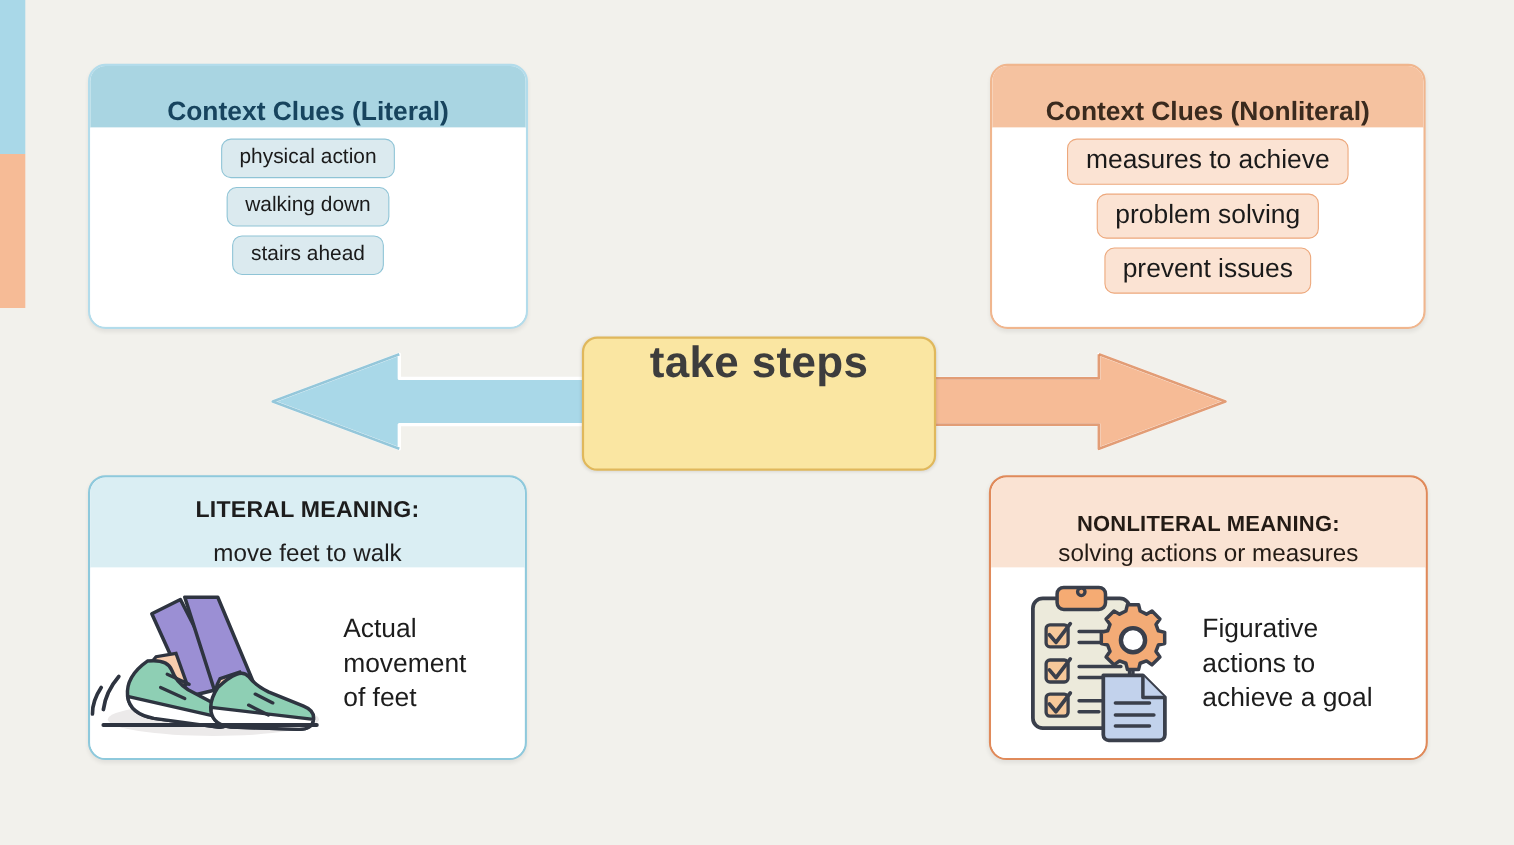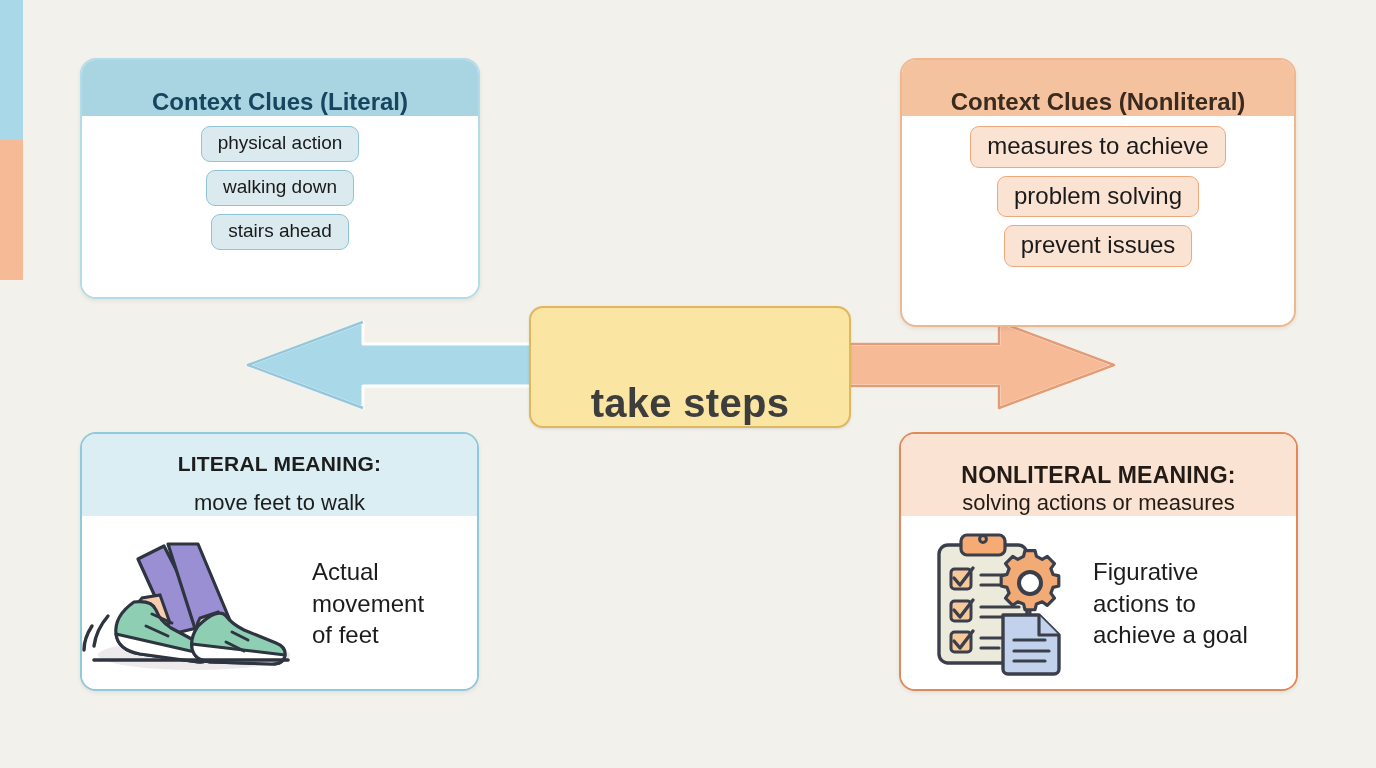--- a/index.html
+++ b/index.html
@@ -74,21 +74,21 @@
     color: #1a1a1a;
     font-size: 19px;
     padding: 5px 16px 7px 16px;
     line-height: 1.15;
     white-space: nowrap;
   }
 
   
   #clues-nonliteral {
     left: 900px; top: 58px;
-    width: 396px; height: 269px;
+    width: 396px; height: 241px;
     border: 2px solid #f0b68e;
     box-shadow: 0 2px 4px rgba(0,0,0,0.07);
   }
   #clues-nonliteral .card-header {
     height: 56px;
     background: #f5c2a0;
     color: #3a2a1e;
     font-size: 24px;
     font-weight: bold;
   }
@@ -141,21 +141,21 @@
     border: 2px solid #e08a5a;
     box-shadow: 0 2px 4px rgba(0,0,0,0.07);
   }
   #nonliteral-meaning .card-header {
     height: 82px;
     background: #fae3d3;
     color: #231b15;
     gap: 1px;
   }
   #nonliteral-meaning .meaning-title {
-    font-size: 23px; font-weight: bold; letter-spacing: 0.2px;
+    font-size: 20px; font-weight: bold; letter-spacing: 0.2px;
   }
   #nonliteral-meaning .meaning-sub { font-size: 22px; }
   #nonliteral-meaning .card-body {
     height: 175px;
     display: flex;
     align-items: center;
   }
 
   .illo {
     flex: 0 0 auto;
@@ -169,21 +169,21 @@
 
   
   #take-steps-pill {
     position: absolute;
     left: 529px; top: 306px;
     width: 318px; height: 118px;
     background: #fae6a2;
     border: 2px solid #e0b85c;
     border-radius: 14px;
     display: flex;
-    align-items: flex-end;
+    align-items: flex-start;
     justify-content: center;
     color: #3d3d3d;
     font-size: 40px;
     font-weight: bold;
     letter-spacing: 0.3px;
     z-index: 12;
     box-shadow: 0 1px 3px rgba(0,0,0,0.10);
   }
 
   

